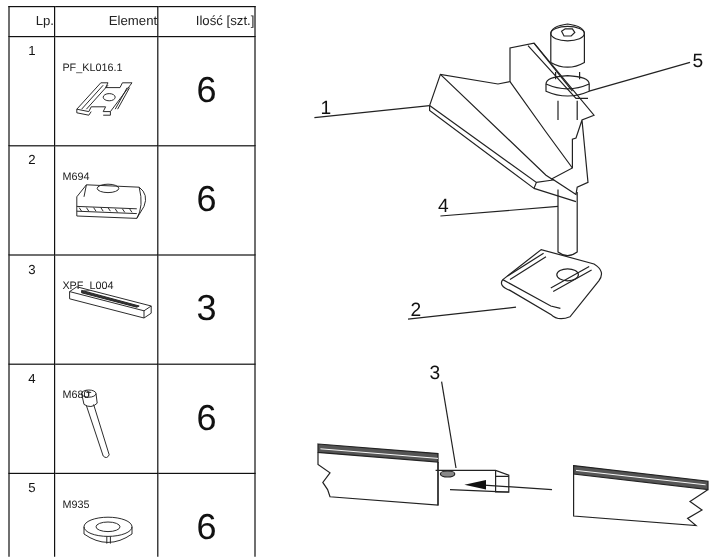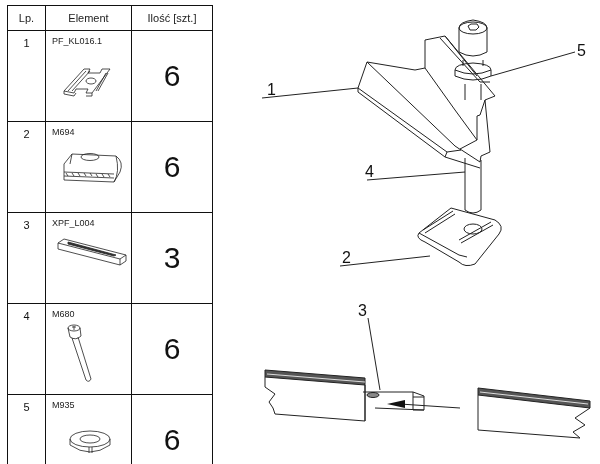--- a/index.html
+++ b/index.html
@@ -1,26 +1,26 @@
 <!DOCTYPE html>
 <html><head>
 <meta charset="utf-8">
 <style>
   html, body { margin: 0; padding: 0; background: #ffffff; }
   body { width: 600px; height: 464px; position: relative; overflow: hidden; font-family: "Liberation Sans", sans-serif; color: #111; }
   table.parts { position: absolute; left: 7px; top: 5px; border-collapse: collapse; }
   table.parts td, table.parts th { border: 1.5px solid #111; padding: 0; vertical-align: top; }
-  table.parts th { height: 24px; font-weight: normal; font-size: 11px; vertical-align: middle; text-align: center; color: #222; }
+  table.parts th { height: 24px; font-weight: normal; font-size: 11px; vertical-align: middle; text-align: right; color: #222; }
   .c-lp { width: 37px; }
   .c-el { width: 85px; margin-top: 20px; }
   .c-qty { width: 80px; }
   table.parts tr.row td { height: 84px; }
   .lp { font-size: 11px; text-align: center; padding-top: 6px !important; }
   .el-cell { position: relative; }
-  .el-code { position: absolute; left: 6px; top: 5px; font-size: 9px; color: #222; }
+  .el-code { position: absolute; left: 6px; top: 20px; font-size: 9px; color: #222; }
   .el-icon { position: absolute; left: 4px; top: 20px; width: 78px; height: 60px; }
   .qty { font-size: 30px; text-align: center; vertical-align: middle !important; }
   svg.diagram { position: absolute; left: 215px; top: 0; }
   svg text { font-family: "Liberation Sans", sans-serif; }
 </style>
 </head>
 <body>
 
 <table class="parts">
   <tbody>

